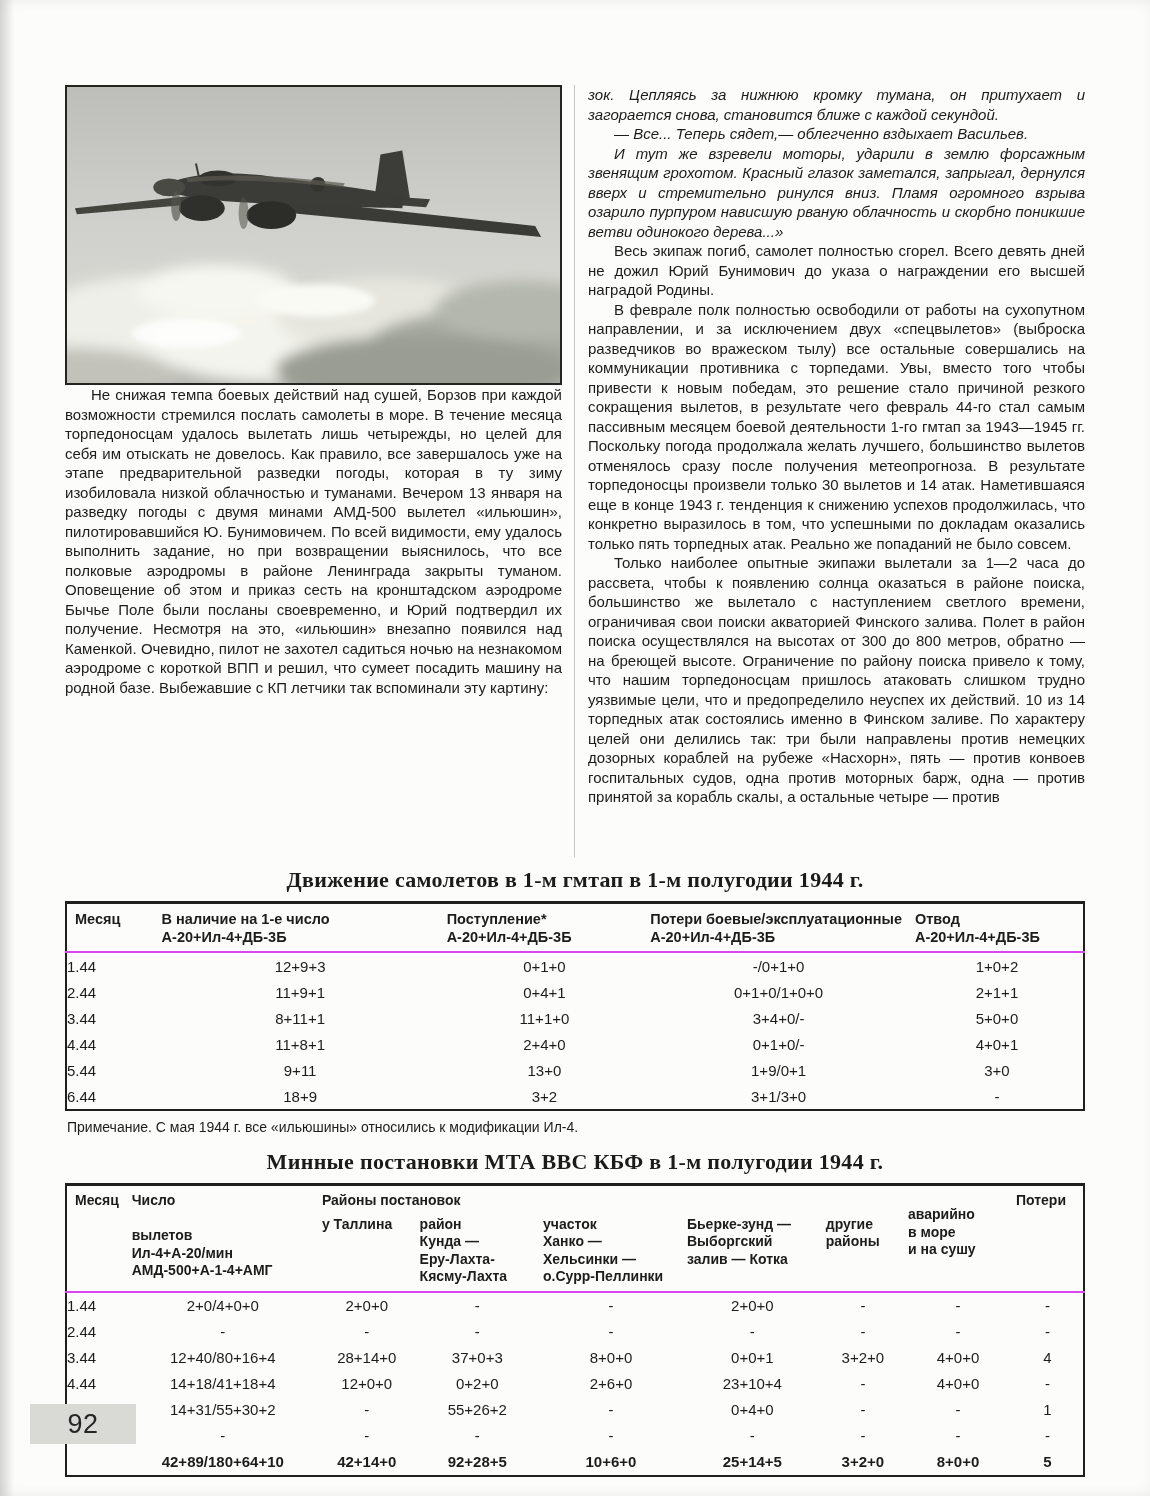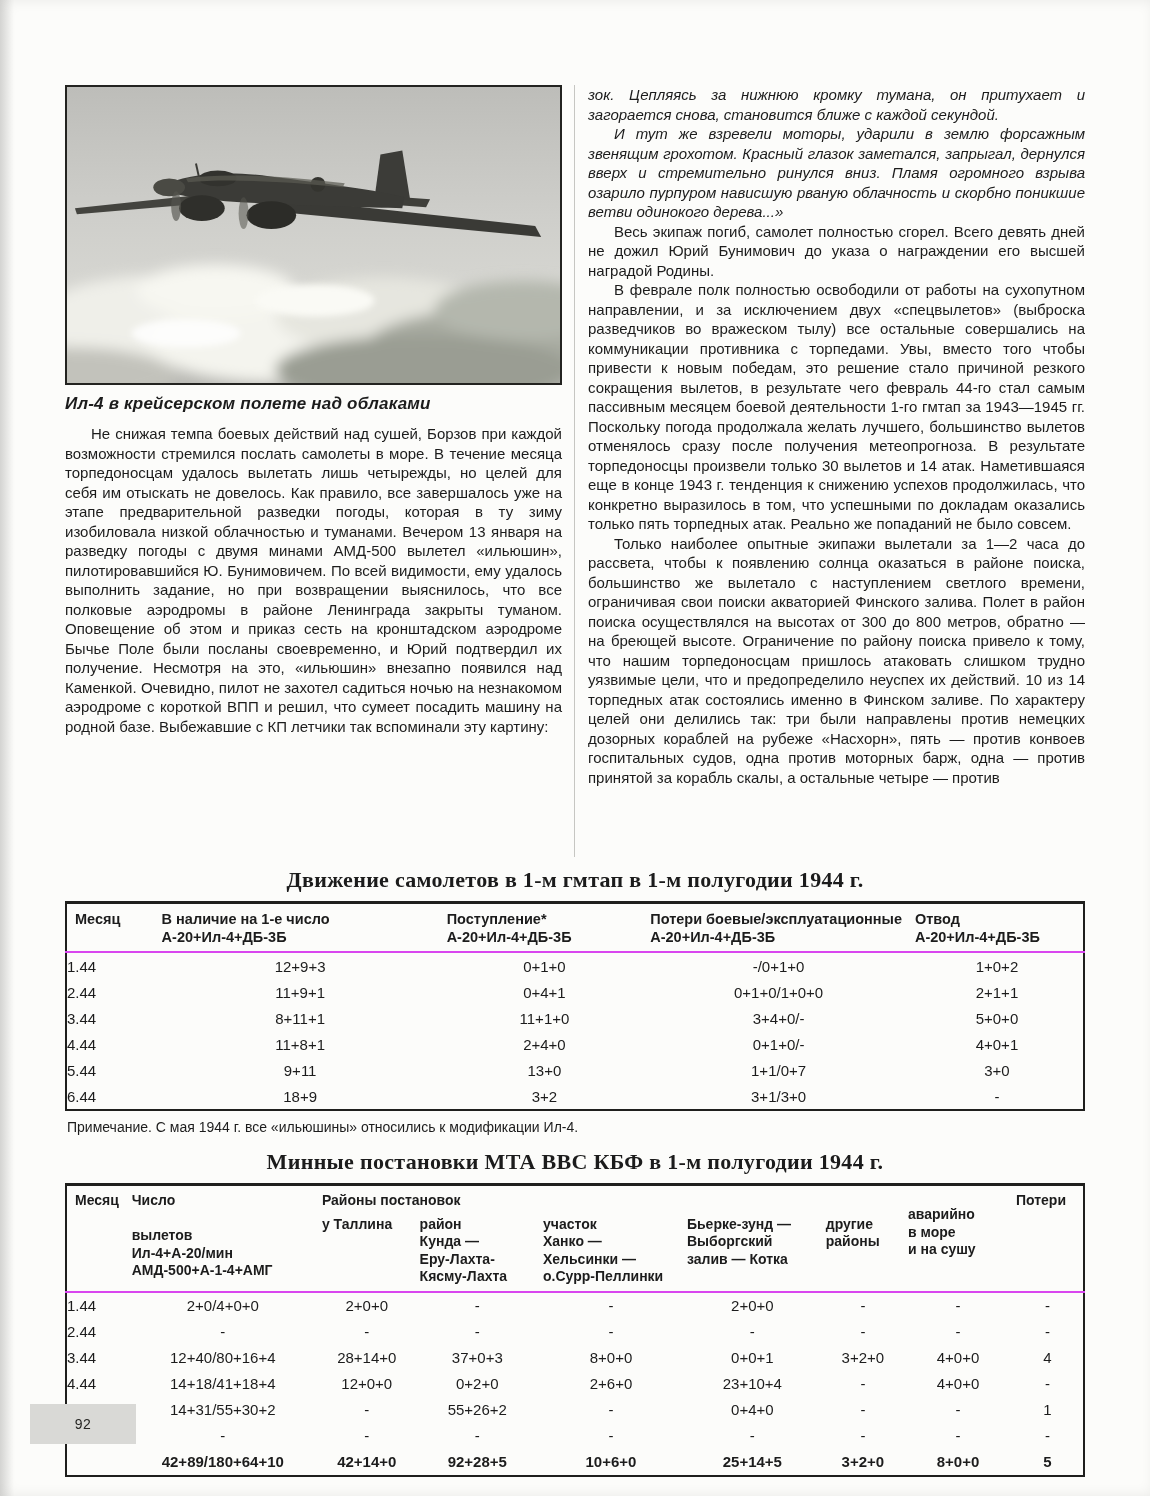--- a/index.html
+++ b/index.html
@@ -56,21 +56,21 @@
   .footnote{font-size:14px;margin:8px 0 2px 2px;}
   
   #mines-table th{font-size:14px;line-height:17.5px;}
   #mines-table th.group-head{padding-bottom:0;}
   #mines-table th.push-down{padding-top:20px;}
   
   .page-num-box{
     position:absolute;left:30px;top:1404px;width:106px;height:40px;
     background:#d9d9d6;display:flex;align-items:center;justify-content:center;
   }
-  .page-num{font-size:14px;letter-spacing:.5px;color:#262624;}
+  .page-num{font-size:27px;letter-spacing:.5px;color:#262624;}
   
   .edge-shade{position:absolute;left:0;top:0;width:14px;height:100%;
     background:linear-gradient(90deg,rgba(90,90,88,.18),rgba(90,90,88,0));}
 </style>
 </head>
 <body>
 
 <div class="page">
   <div class="edge-shade"></div>
 
@@ -137,26 +137,26 @@
               <ellipse cx="136" cy="122" rx="23" ry="13" fill="#2f2f2b"></ellipse>
               <ellipse cx="206" cy="129" rx="25" ry="14" fill="#2c2c28"></ellipse>
 
               <ellipse cx="110" cy="120" rx="5" ry="15" fill="#55554e" opacity=".65"></ellipse>
               <ellipse cx="178" cy="127" rx="5" ry="16" fill="#55554e" opacity=".55"></ellipse>
 
               <path d="M120,92 C160,86 220,90 280,97 L278,101 C220,95 160,92 122,96 Z" fill="#5b5b53" opacity=".7"></path>
             </g>
           </svg>
         </div>
-        <div class="caption">Ил-4 в крейсерском полете над облаками</div>
         <p>Не снижая темпа боевых действий над сушей, Борзов при каждой возможности стремился послать самолеты в море. В течение месяца торпедоносцам удалось вылетать лишь четырежды, но целей для себя им отыскать не довелось. Как правило, все завершалось уже на этапе предварительной разведки погоды, которая в ту зиму изобиловала низкой облачностью и туманами. Вечером 13 января на разведку погоды с двумя минами АМД-500 вылетел «ильюшин», пилотировавшийся Ю. Бунимовичем. По всей видимости, ему удалось выполнить задание, но при возвращении выяснилось, что все полковые аэродромы в районе Ленинграда закрыты туманом. Оповещение об этом и приказ сесть на кронштадском аэродроме Бычье Поле были посланы своевременно, и Юрий подтвердил их получение. Несмотря на это, «ильюшин» внезапно появился над Каменкой. Очевидно, пилот не захотел садиться ночью на незнакомом аэродроме с короткой ВПП и решил, что сумеет посадить машину на родной базе. Выбежавшие с КП летчики так вспоминали эту картину:</p>
       </div>
 
       <div class="col right">
         <p class="italic" style="text-indent:0">зок. Цепляясь за нижнюю кромку тумана, он притухает и загорается снова, становится ближе с каждой секундой.</p>
+        <p class="italic">— Все... Теперь сядет,— облегченно вздыхает Васильев.</p>
         <p class="italic">И тут же взревели моторы, ударили в землю форсажным звенящим грохотом. Красный глазок заметался, запрыгал, дернулся вверх и стремительно ринулся вниз. Пламя огромного взрыва озарило пурпуром нависшую рваную облачность и скорбно поникшие ветви одинокого дерева...»</p>
         <p>Весь экипаж погиб, самолет полностью сгорел. Всего девять дней не дожил Юрий Бунимович до указа о награждении его высшей наградой Родины.</p>
         <p>В феврале полк полностью освободили от работы на сухопутном направлении, и за исключением двух «спецвылетов» (выброска разведчиков во вражеском тылу) все остальные совершались на коммуникации противника с торпедами. Увы, вместо того чтобы привести к новым победам, это решение стало причиной резкого сокращения вылетов, в результате чего февраль 44-го стал самым пассивным месяцем боевой деятельности 1-го гмтап за 1943—1945 гг. Поскольку погода продолжала желать лучшего, большинство вылетов отменялось сразу после получения метеопрогноза. В результате торпедоносцы произвели только 30 вылетов и 14 атак. Наметившаяся еще в конце 1943 г. тенденция к снижению успехов продолжилась, что конкретно выразилось в том, что успешными по докладам оказались только пять торпедных атак. Реально же попаданий не было совсем.</p>
         <p>Только наиболее опытные экипажи вылетали за 1—2 часа до рассвета, чтобы к появлению солнца оказаться в районе поиска, большинство же вылетало с наступлением светлого времени, ограничивая свои поиски акваторией Финского залива. Полет в район поиска осуществлялся на высотах от 300 до 800 метров, обратно — на бреющей высоте. Ограничение по району поиска привело к тому, что нашим торпедоносцам пришлось атаковать слишком трудно уязвимые цели, что и предопределило неуспех их действий. 10 из 14 торпедных атак состоялись именно в Финском заливе. По характеру целей они делились так: три были направлены против немецких дозорных кораблей на рубеже «Насхорн», пять — против конвоев госпитальных судов, одна против моторных барж, одна — против принятой за корабль скалы, а остальные четыре — против</p>
       </div>
     </div>
 
     <div class="tbl-title">Движение самолетов в 1-м гмтап в 1-м полугодии 1944 г.</div>
     <table class="data-table" id="movement-table">
       <colgroup>
@@ -201,21 +201,21 @@
             <td class="first-col">4.44</td>
             <td>11+8+1</td>
             <td>2+4+0</td>
             <td>0+1+0/-</td>
             <td>4+0+1</td>
           </tr>
           <tr>
             <td class="first-col">5.44</td>
             <td>9+11</td>
             <td>13+0</td>
-            <td>1+1/0+7</td>
+            <td>1+9/0+1</td>
             <td>3+0</td>
           </tr>
           <tr>
             <td class="first-col">6.44</td>
             <td>18+9</td>
             <td>3+2</td>
             <td>3+1/3+0</td>
             <td>-</td>
           </tr>
         </tbody>

